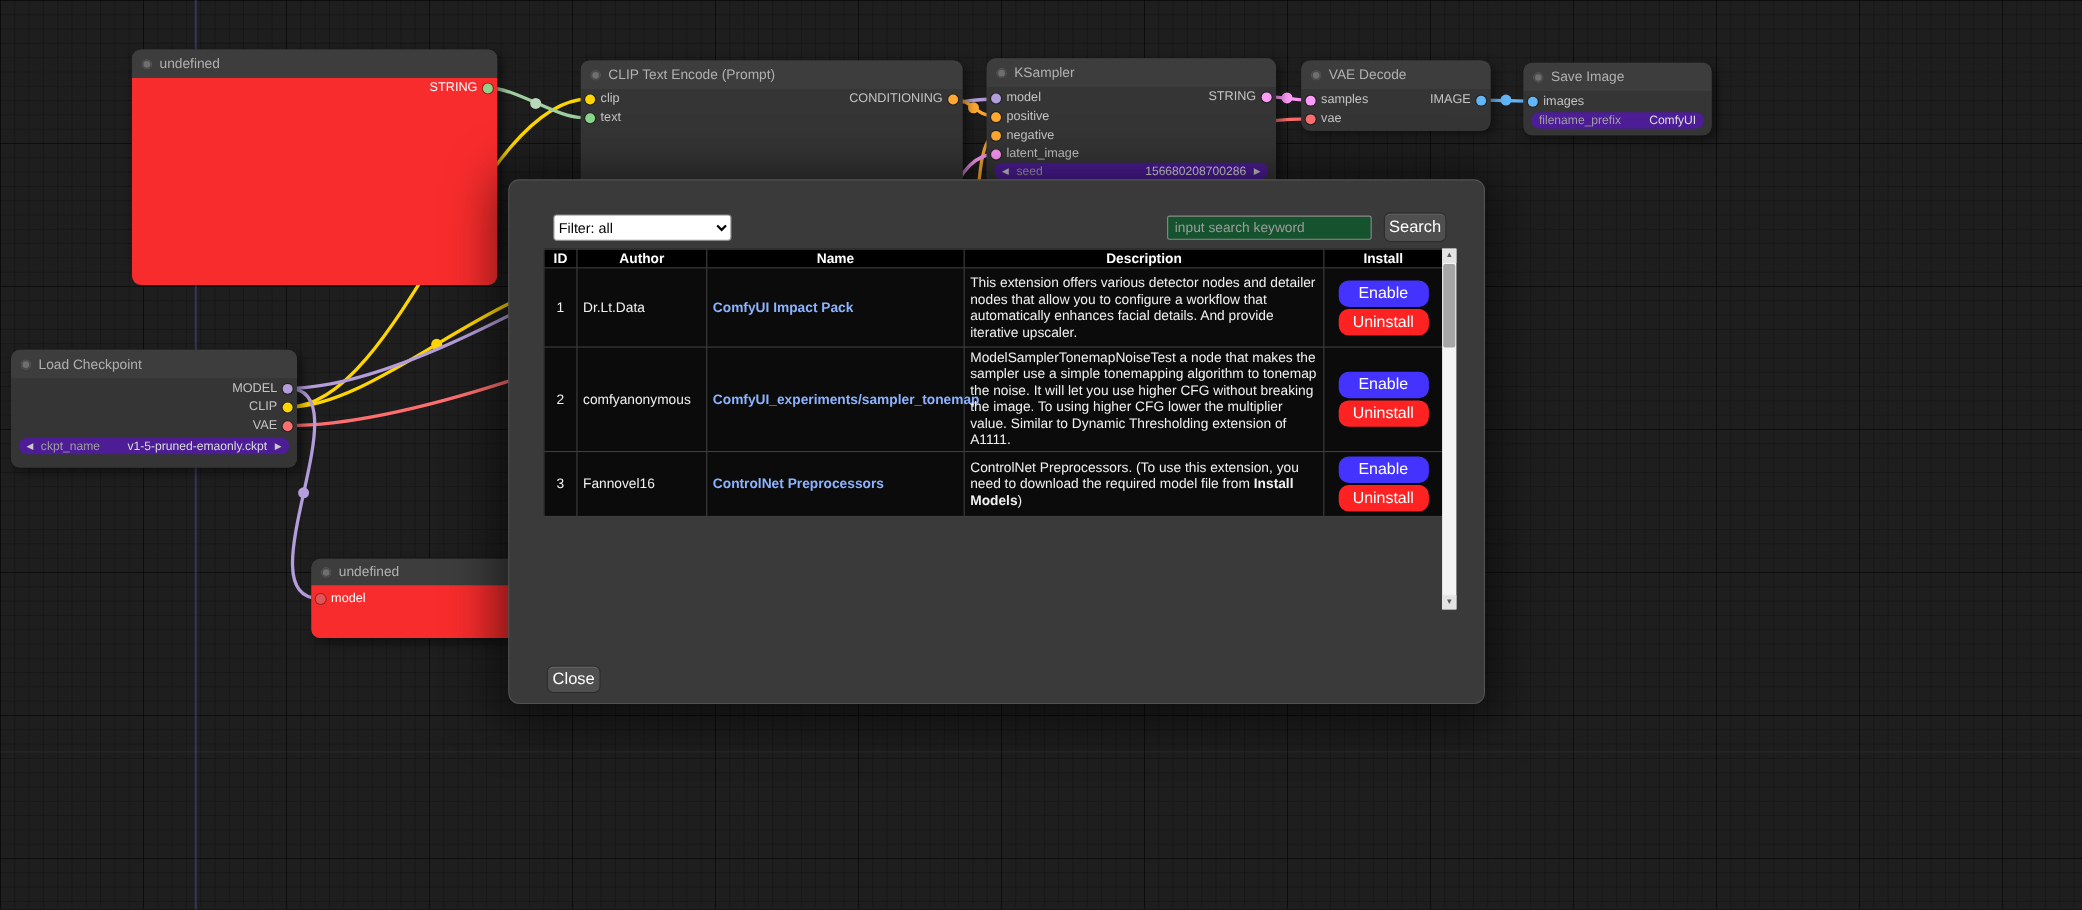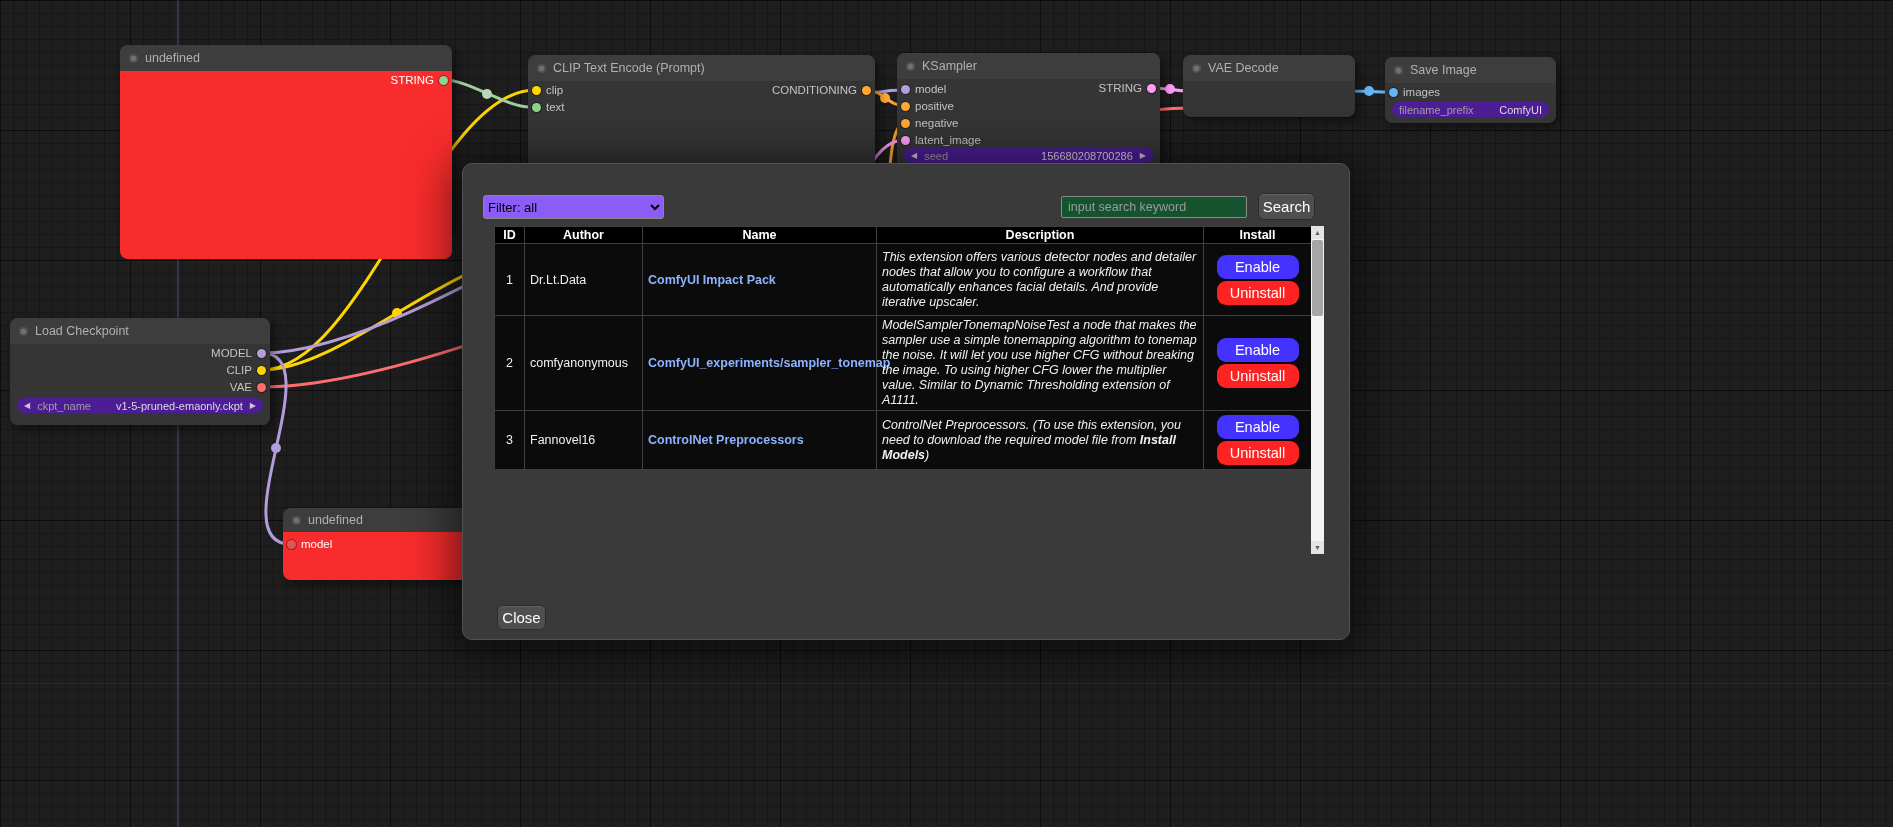--- a/index.html
+++ b/index.html
@@ -35,41 +35,41 @@
   .red .slot-label { color:#ffffff; }
   .widget { position:absolute; left:7px; right:7px; height:15px; background:#4c1d95;
             border-radius:8px; display:flex; align-items:center; padding:0 7px; gap:7px;
             font-size:11px; color:#9f9f9f; }
   .w-value { margin-left:auto; color:#dcdcdc; }
   .w-arrow { color:#c9c9c9; font-size:8px; }
 
   .modal { position:absolute; left:462px; top:163px; width:888px; height:477px; z-index:10;
            background:#3a3a3a; border:1px solid #515151; border-radius:10px;
            box-shadow:0 6px 45px 10px rgba(0,0,0,0.55); }
-  .filter-select { position:absolute; left:20px; top:31px; width:181px; height:24px;
-                   font-size:13px; border-radius:3px; border:1px solid #8a8a8a; background:#8b5cf6; color:#000;
+  .filter-select { position:absolute; left:40px; top:31px; width:162px; height:24px;
+                   font-size:13px; border-radius:3px; border:1px solid #8a8a8a; background:#ffffff; color:#000;
                    font-family:"Liberation Sans", sans-serif; }
   .search-input { position:absolute; left:598px; top:32px; width:186px; height:22px;
                   background:#14532d; border:1px solid #8a8a8a; border-radius:2px;
                   color:#ddd; font-size:12.5px; padding:0 6px; font-family:"Liberation Sans", sans-serif; }
   .search-input::placeholder { color:#9c9c9c; }
   .gray-btn { background:#4f4f4f; border:1px solid #2c2c2c; border-radius:6px; color:#fff;
               font-size:15px; box-shadow:inset 0 1px 0 rgba(255,255,255,0.12);
               font-family:"Liberation Sans", sans-serif; cursor:pointer; }
   .search-btn { position:absolute; left:795px; top:29px; width:57px; height:27px;text-align:center; }
   .close-btn { position:absolute; left:34px; top:441px; width:49px; height:25px; }
 
   .mgr-table { position:absolute; left:31px; top:62px; width:817px; border-collapse:collapse;
                table-layout:fixed; background:#0b0b0b; color:#f0f0f0; font-size:12.5px; }
   .mgr-table th { background:#000; color:#fff; font-weight:bold; height:17px; padding:0;
                   border:1px solid #3f3f3f; font-size:12.5px; }
   .mgr-table td { border:1px solid #3f3f3f; padding:2px 5px; vertical-align:middle; background:#0b0b0b; }
   td.c { text-align:center; }
   .pkg-link { color:#8cb3ff; font-weight:bold; cursor:pointer; }
-  .desc { line-height:1.2;font-style:italic; }
+  .desc { line-height:1.2; }
   .pill-btn { display:block; width:82px; height:24px; margin:2px auto; border:none; border-radius:9px;
               color:#fff; font-size:14.5px; font-family:"Liberation Sans", sans-serif; cursor:pointer; }
   .enable { background:#4433ff; }
   .uninstall { background:#ff2222; }
 
   .scrollbar { position:absolute; left:848px; top:62px; width:13px; height:328px; background:#f4f4f4; }
   .sb-arrow { position:absolute; left:0; width:13px; height:13px; background:#e4e4e4; color:#5d5d5d;
               font-size:7px; line-height:13px; text-align:center; }
   .sb-arrow.up { top:0; }
   .sb-arrow.down { bottom:0; }
@@ -168,20 +168,34 @@
         <span class="w-value">156680208700286</span>
         <span class="w-arrow">▶</span>
       </div>
     </div>
   </div>
 
   <div class="node" style="left:1183px;top:55px;width:172px;height:62px;">
     <div class="node-header">
       <span class="title-dot"></span>
       <span>VAE Decode</span>
+    </div>
+    <div class="node-body" style="height:38px;">
+      <div class="slot in" style="top:2px;">
+        <span class="dot" style="background:#ff9cf9"></span>
+        <span class="slot-label">samples</span>
+      </div>
+      <div class="slot in" style="top:19px;">
+        <span class="dot" style="background:#ff6e6e"></span>
+        <span class="slot-label">vae</span>
+      </div>
+      <div class="slot out" style="top:2px;">
+        <span class="dot" style="background:#64b5f6"></span>
+        <span class="slot-label">IMAGE</span>
+      </div>
     </div>
   </div>
 
   <div class="node" style="left:1385px;top:57px;width:171px;height:66px;">
     <div class="node-header">
       <span class="title-dot"></span>
       <span>Save Image</span>
     </div>
     <div class="node-body" style="height:40px;">
       <div class="slot in" style="top:1px;">

